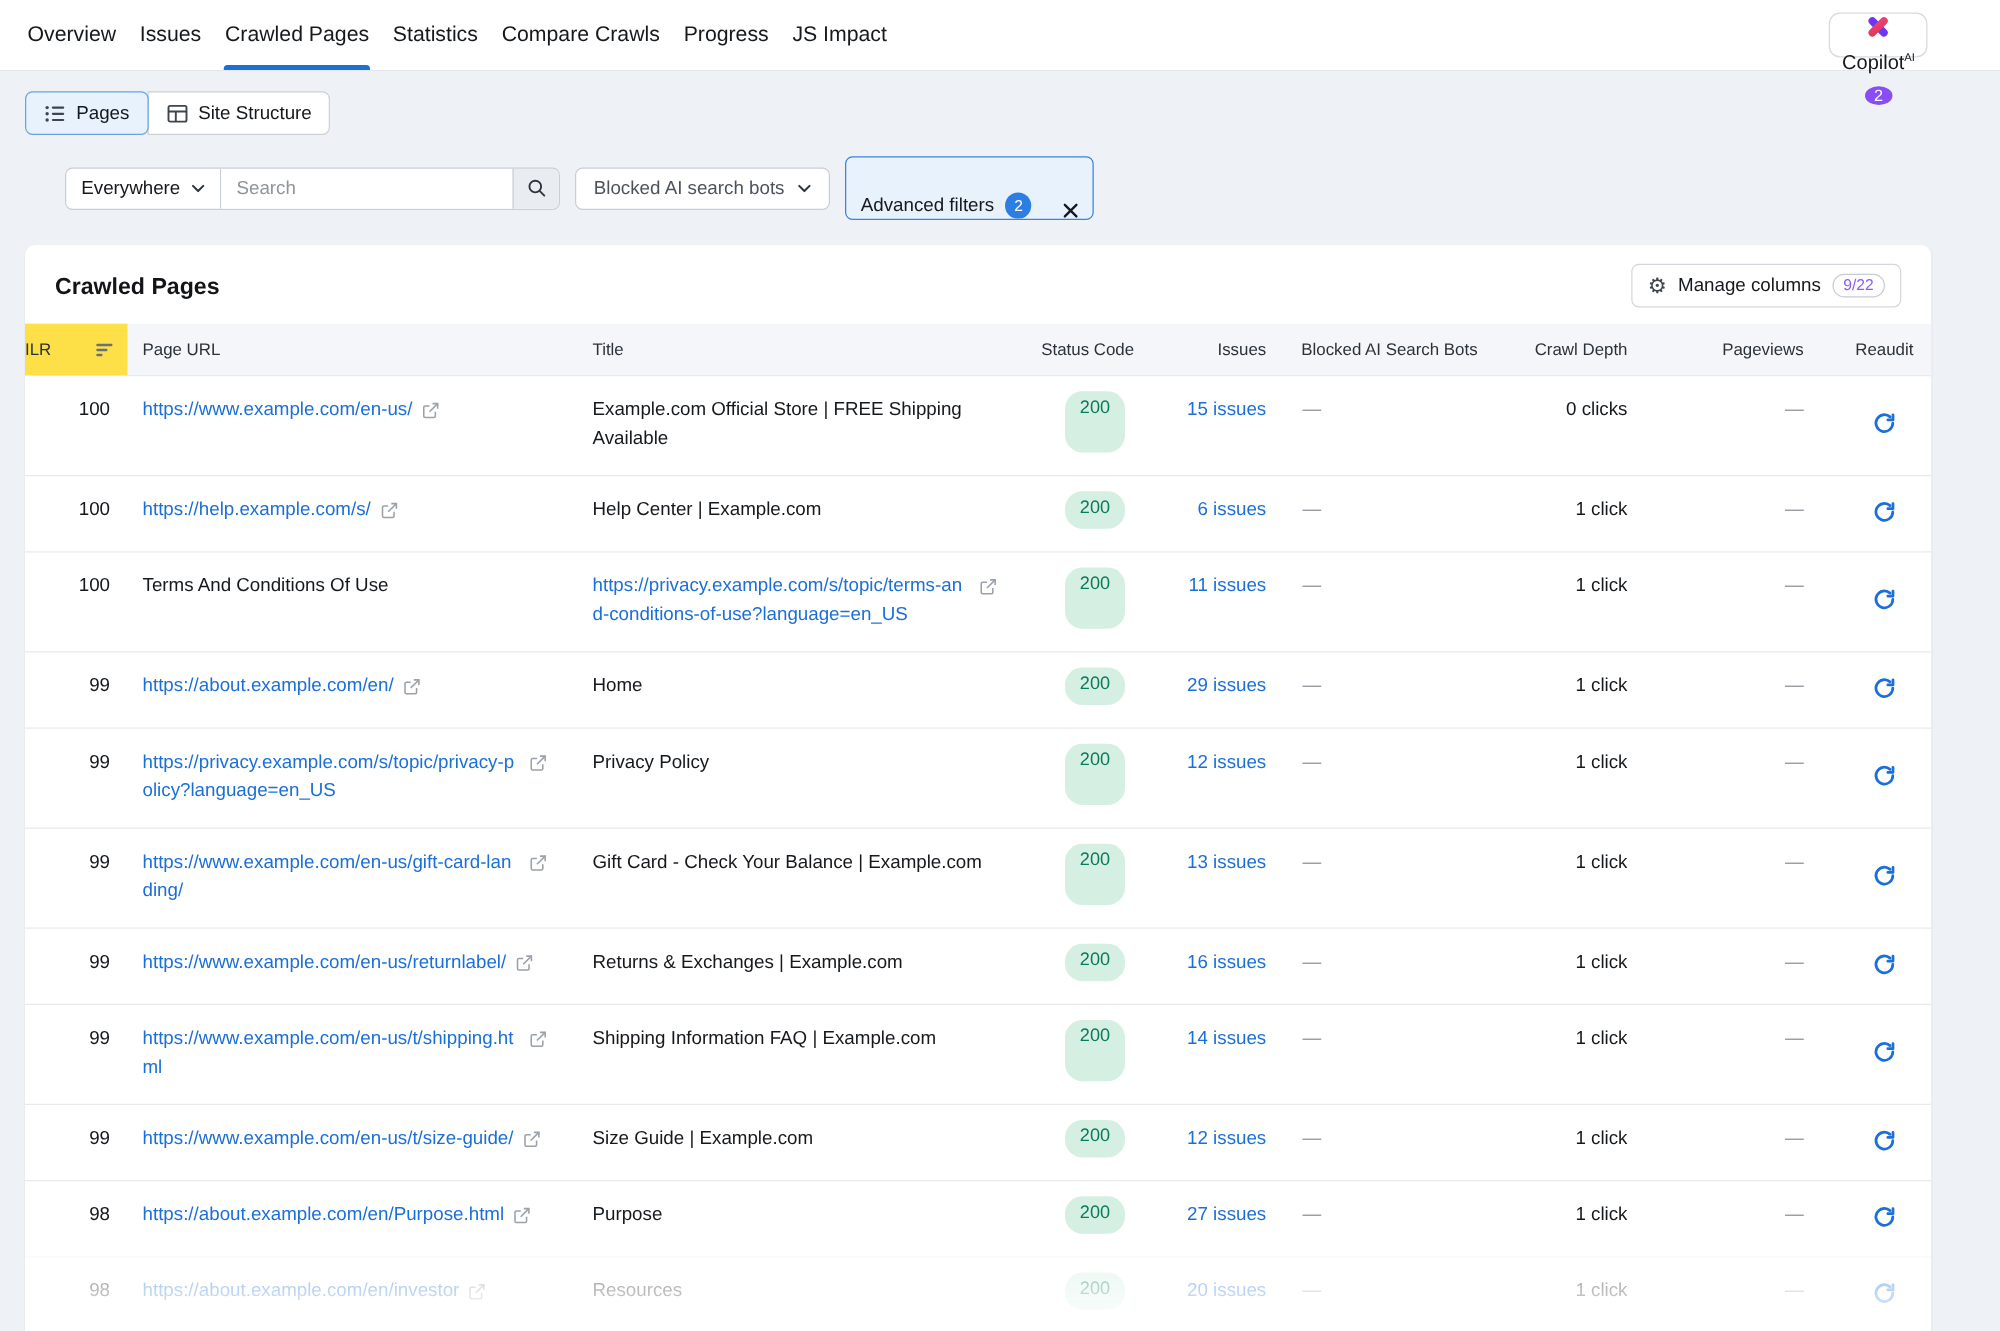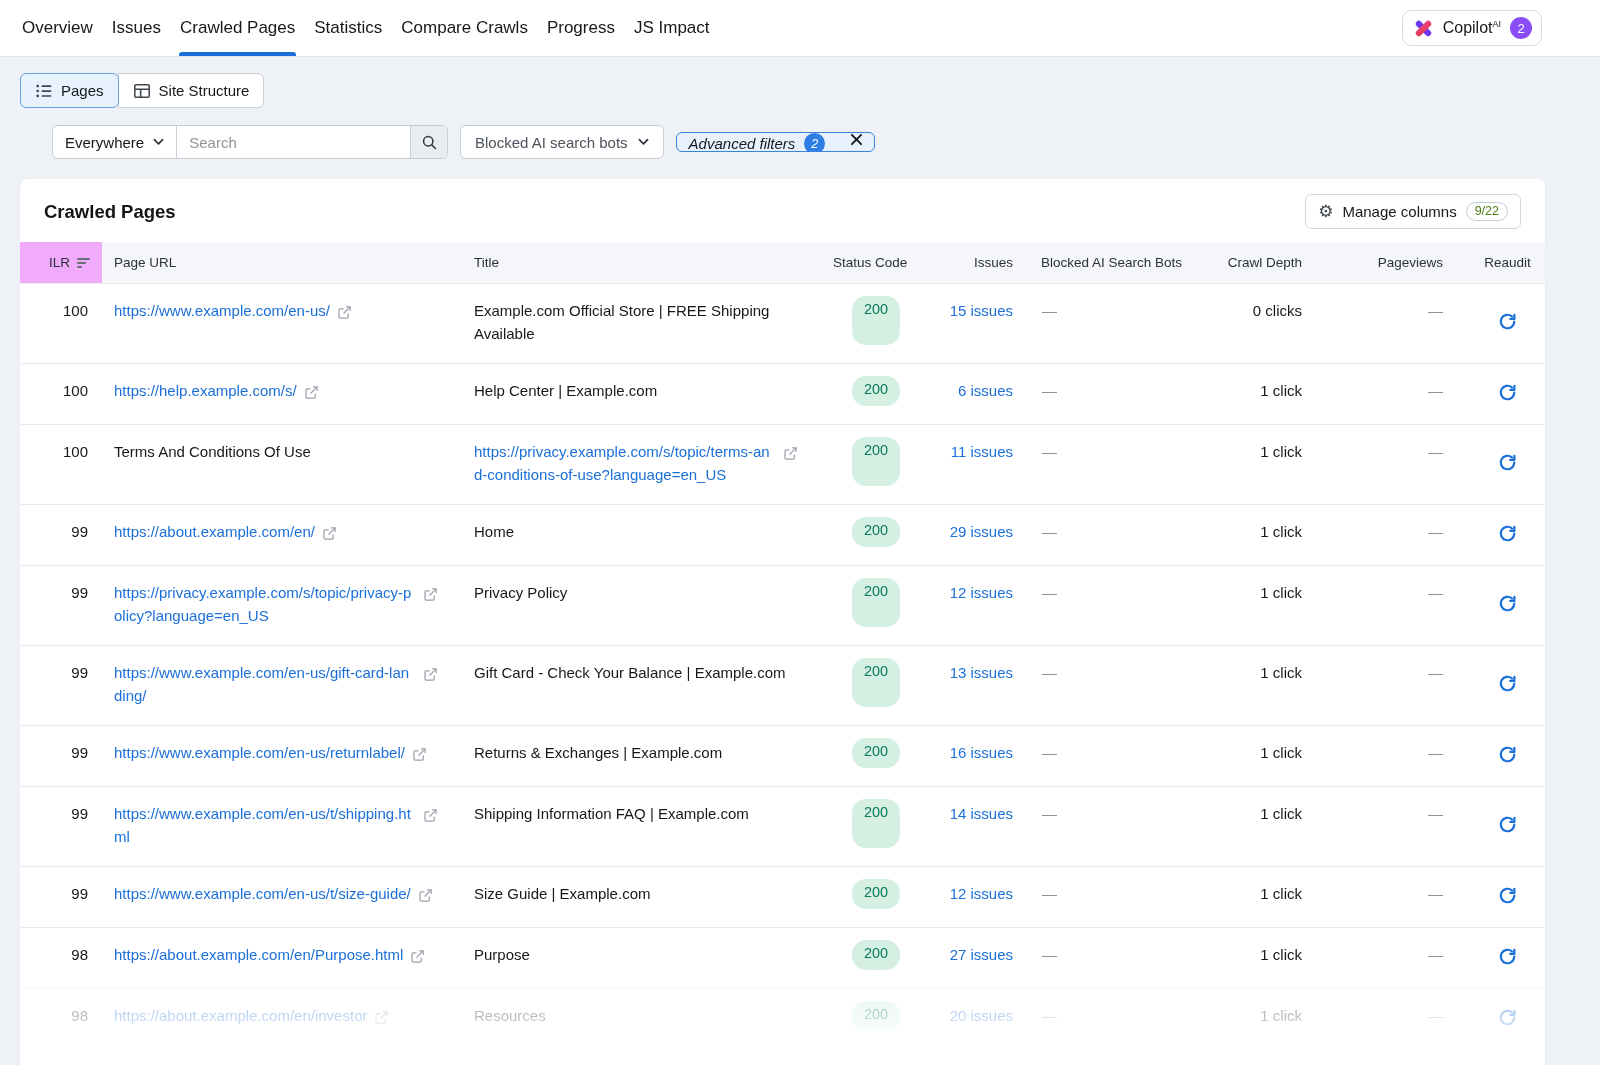--- a/index.html
+++ b/index.html
@@ -7,21 +7,21 @@
   body { background:#eef1f6; font-family:"Liberation Sans", sans-serif; color:#15181c; font-size:15px; }
 
   
   .topnav { height:57px; background:#fff; border-bottom:1px solid #e4e7ea;
             display:flex; align-items:stretch; padding:0 58px 0 21px; }
   .tabs { display:flex; gap:17px; align-items:stretch; }
   .tab { position:relative; display:flex; align-items:center; font-size:17px; color:#15181c; cursor:pointer; padding:16px 1px; }
   .tab.active .tab-underline { position:absolute; left:0; right:0; bottom:0; height:4px; background:#1a70d6; border-radius:3px 3px 0 0; }
   .nav-spacer { flex:1; }
   .copilot-btn { align-self:center; display:flex; align-items:center; gap:9px; height:36px;
-                 border:1px solid #d7dbe0; border-radius:9px; background:#fff; padding:0 9px 0 10px; cursor:pointer; }
+                 border:1px solid #d7dbe0; border-radius:9px; background:#fff; padding:0 9px 0 10px; cursor:pointer;flex-direction:column; }
   .copilot-label { font-size:16px; color:#15181c; }
   .copilot-label sup { font-size:9px; color:#15181c; }
   .copilot-badge { width:22px; height:22px; border-radius:50%; background:#8a4cf6; color:#fff;
                    font-size:13px; display:flex; align-items:center; justify-content:center; }
 
   
   .content { padding:0 55px 0 20px; }
 
   .view-toggle { margin-top:16px; display:flex; }
   .seg-btn { display:flex; align-items:center; gap:8px; height:35px; padding:0 14px; font-size:15px;
@@ -32,44 +32,44 @@
   .filter-row { margin-top:17px; display:flex; gap:12px; align-items:center;padding-left:32px; }
   .search-group { display:flex; align-items:stretch; height:34px; width:396px; background:#fff;
                   border:1px solid #c9ced6; border-radius:6px; overflow:hidden; }
   .scope-btn { display:flex; align-items:center; gap:9px; padding:0 12px; border-right:1px solid #c9ced6; cursor:pointer; font-size:15px; }
   .search-input { flex:1; border:none; outline:none; padding:0 12px; font-size:15px; font-family:"Liberation Sans", sans-serif; color:#15181c; }
   .search-input::placeholder { color:#8f949c; }
   .search-btn { width:37px; background:#e9edf1; border:none; border-left:1px solid #c9ced6;
                 display:flex; align-items:center; justify-content:center; cursor:pointer; }
   .bots-dd { display:flex; align-items:center; gap:10px; height:34px; padding:0 14px; background:#fff;
              border:1px solid #c9ced6; border-radius:6px; cursor:pointer; font-size:15px; color:#4c535d; }
-  .adv-group { display:flex; align-items:flex-start; height:20px; border:1px solid #3c82df; border-radius:6px;
-               background:#e8f2fd; overflow:hidden;font-style:italic; }
+  .adv-group { display:flex; align-items:flex-end; height:51px; border:1px solid #3c82df; border-radius:6px;
+               background:#e8f2fd; overflow:hidden; }
   .adv-main { display:flex; align-items:center; gap:9px; padding:0 12px; cursor:pointer; }
   .adv-label { font-size:15px; color:#15181c; }
   .adv-count { width:21px; height:21px; border-radius:50%; background:#2d7ee3; color:#fff; font-size:12.5px;
                display:flex; align-items:center; justify-content:center; }
   .adv-divider { width:1px; background:#3c82df; }
   .adv-close { width:36px; display:flex; align-items:center; justify-content:center; cursor:pointer; }
 
   
   .card { margin-top:20px; background:#fff; border-radius:8px 8px 0 0; box-shadow:0 1px 2px rgba(23,28,38,.07);
           min-height:1000px; overflow:hidden; }
   .card-header { display:flex; align-items:center; justify-content:space-between; padding:15px 24px 13px 24px; }
   .card-title { font-size:18.5px; font-weight:700; color:#121417; }
   .manage-btn { display:flex; align-items:center; gap:9px; height:35px; border:1px solid #d3d7dd; border-radius:6px;
                 background:#fff; padding:0 12px; cursor:pointer; font-size:15px; color:#15181c; }
-  .manage-count { border:1px solid #c6ccd3; border-radius:11px; padding:1px 8px 2px; font-size:12.5px; color:#4d7c0f; }
+  .manage-count { border:1px solid #c6ccd3; border-radius:11px; padding:1px 8px 2px; font-size:12.5px; color:#8b5cf6; }
   .gear { font-size:17px; color:#3f454d; line-height:1; }
 
   
   .grid { display:grid; grid-template-columns:82px 360px 358px 112px 100px 180px 118px 140px 1fr; }
   .thead { background:#f5f6f9; font-size:13.5px; color:#2b313a; }
   .th { display:flex; align-items:center; height:41px; cursor:pointer; }
-  .th-ilr { background:#f0abfc; justify-content:flex-end; gap:7px; padding-right:12px; }
+  .th-ilr { background:#fde047; justify-content:space-between; gap:7px; padding-right:12px; }
   .th-url, .th-title { padding-left:12px; }
   .th-status { padding-left:13px; }
   .th-issues { justify-content:flex-end; padding-right:19px; }
   .th-blocked { padding-left:9px; }
   .th-depth { justify-content:flex-end; padding-right:28px; }
   .th-pageviews { justify-content:flex-end; padding-right:27px; }
   .th-reaudit { justify-content:center; cursor:default; }
 
   .sort-icon { display:flex; flex-direction:column; gap:2px; align-items:flex-start; }
   .sort-icon i { display:block; height:2px; background:#6a7078; border-radius:1px; }

